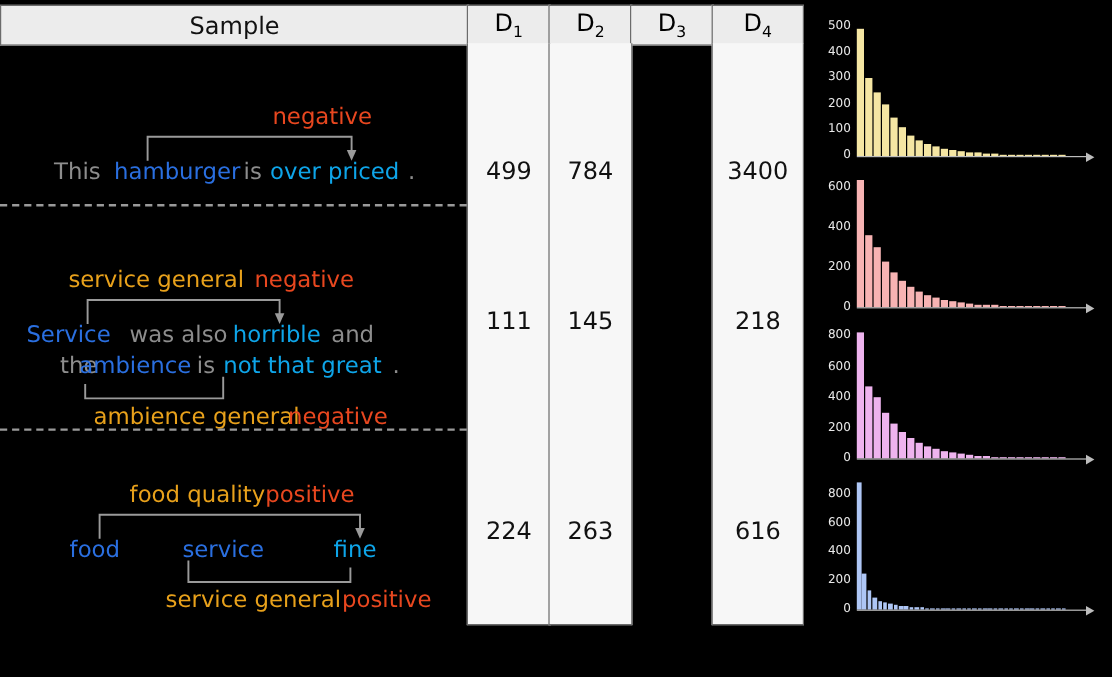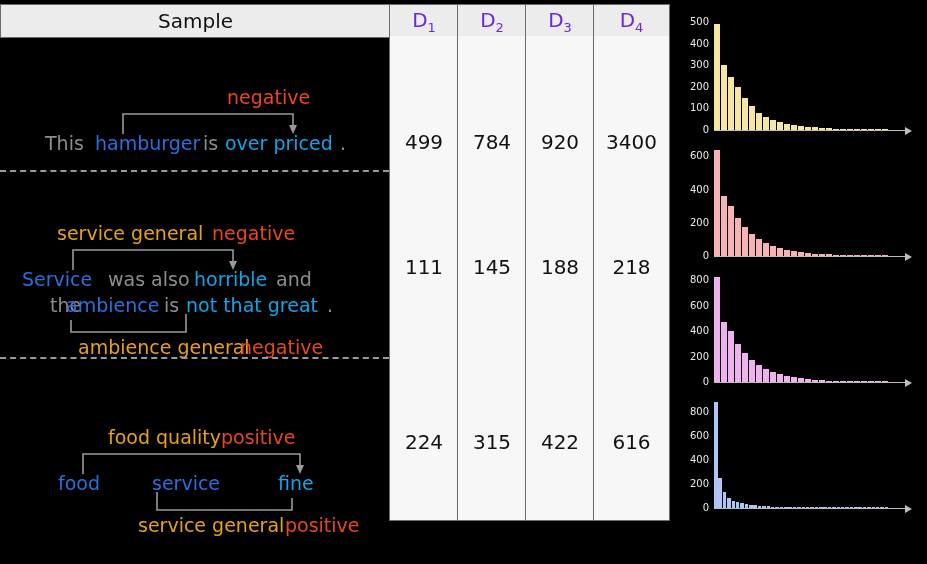--- a/index.html
+++ b/index.html
@@ -7,21 +7,21 @@
 
   .root{position:absolute;left:0;top:0;width:927px;height:564px;}
 
   
   .table{position:absolute;left:0;top:4px;width:670px;height:516px;}
 
   .hdr{position:absolute;top:0;height:32px;background:#ececec;border:1px solid #6b6b6b;
        display:flex;align-items:center;justify-content:center;color:#111;font-size:20px;}
   .hdr.sample{left:0;width:389px;}
   .colhdr{position:absolute;top:0;height:32px;background:#ececec;border:1px solid #6b6b6b;
-          display:flex;align-items:center;justify-content:center;color:#6d28d9;font-size:20px;}
+          display:flex;align-items:center;justify-content:center;color:#000000;font-size:20px;}
   .colbody{position:absolute;top:32px;height:484px;background:#f7f7f7;
            border-left:1px solid #6b6b6b;border-right:1px solid #6b6b6b;border-bottom:1px solid #6b6b6b;}
   .cellval{position:absolute;width:100%;text-align:center;color:#111;font-size:20px;}
 
   .sub{vertical-align:sub;font-size:13px;}
 
   
   .srow{position:absolute;left:0;width:389px;}
   .dash{position:absolute;left:0;width:389px;height:0;border-top:2px dashed #9a9a9a;}
 
@@ -68,26 +68,21 @@
     </div>
 
     <div class="colbody" style="left:389px;width:68px;">
       <div class="cellval" style="top:94px;">499</div>
       <div class="cellval" style="top:219px;">111</div>
       <div class="cellval" style="top:394px;">224</div>
     </div>
     <div class="colbody" style="left:457px;width:68px;">
       <div class="cellval" style="top:94px;">784</div>
       <div class="cellval" style="top:219px;">145</div>
-      <div class="cellval" style="top:394px;">315</div>
-    </div>
-    <div class="colbody" style="left:525px;width:68px;">
-      <div class="cellval" style="top:94px;">920</div>
-      <div class="cellval" style="top:219px;">188</div>
-      <div class="cellval" style="top:394px;">422</div>
+      <div class="cellval" style="top:394px;">263</div>
     </div>
     <div class="colbody" style="left:593px;width:75px;">
       <div class="cellval" style="top:94px;">3400</div>
       <div class="cellval" style="top:219px;">218</div>
       <div class="cellval" style="top:394px;">616</div>
     </div>
 
     <div class="srow" style="top:32px;height:134px;">
       <div class="txt c-red" style="left:227px;top:50px;">negative</div>
 
@@ -128,21 +123,21 @@
       <svg class="arc" style="left:66px;top:140px;" width="130" height="28">
         <path d="M120,2 L120,20 L5,20 L5,8" fill="none" stroke="#9a9a9a" stroke-width="1.6"></path>
       </svg>
 
       <div class="txt c-orange" style="left:78px;top:164px;">ambience general</div>
       <div class="txt c-red" style="left:240px;top:164px;">negative</div>
     </div>
 
     <div class="dash" style="top:353px;"></div>
 
-    <div class="srow" style="top:374px;height:161px;padding-left:16px;">
+    <div class="srow" style="top:349px;height:161px;padding-left:16px;">
       <div class="txt c-orange" style="left:108px;top:48px;">food quality</div>
       <div class="txt c-red" style="left:221px;top:48px;">positive</div>
 
       <svg class="arc" style="left:78px;top:70px;" width="235" height="28">
         <path d="M5,26 L5,6 L222,6 L222,20" fill="none" stroke="#9a9a9a" stroke-width="1.6"></path>
         <polygon points="222,26 218,17 226,17" fill="#9a9a9a"></polygon>
       </svg>
 
       <div class="txt c-blue" style="left:58px;top:94px;">food</div>
       <div class="txt c-blue" style="left:152px;top:94px;">service</div>

